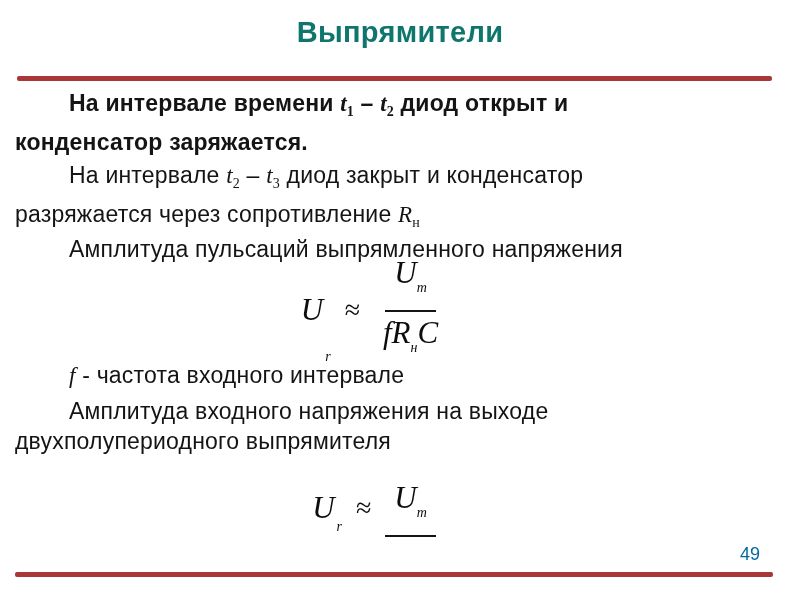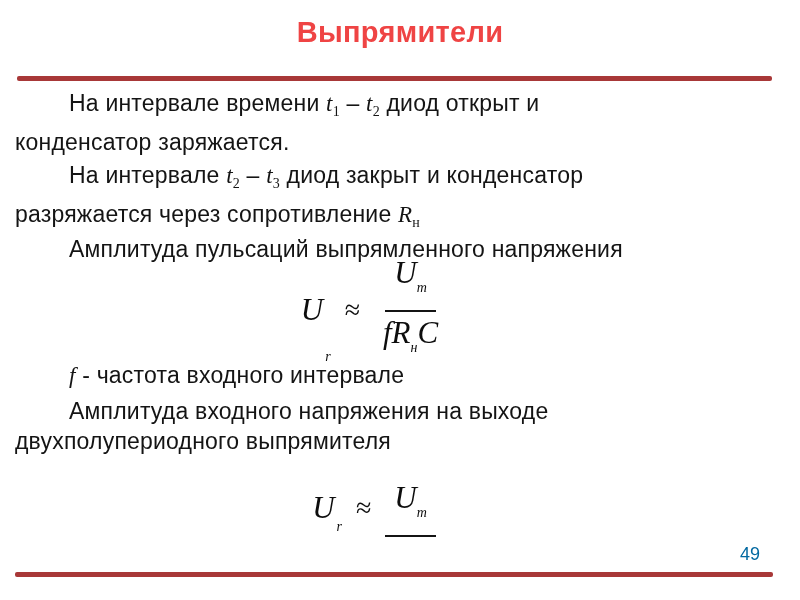--- a/index.html
+++ b/index.html
@@ -12,39 +12,39 @@
     font-family: "Liberation Sans", sans-serif;
     color: #141414;
     overflow: hidden;
   }
   .title {
     position: absolute;
     top: 16px; left: 0; right: 0;
     text-align: center;
     font-size: 29px;
     font-weight: bold;
-    color: #ef4444;
+    color: #0f766e;
     letter-spacing: 0.3px;
   }
   .rule {
     position: absolute;
     height: 4.5px;
     border-radius: 2px;
   }
   .rule-top { top: 76px; left: 17px; width: 755px; }
   .rule-bottom { top: 572px; left: 15px; width: 758px; }
   .para {
     position: absolute;
     left: 15px;
     width: 770px;
     font-size: 23px;
     line-height: 30px;
     letter-spacing: 0.2px;
   }
-  .p1 { top: 88px; }
+  .p1 { top: 88px; font-weight: bold; }
   .p2 { top: 160px; }
   .p3 { top: 234px; }
   .p4 { top: 360px; }
   .p5 { top: 396px; }
   .line { display: block; }
   .indent { padding-left: 54px; }
   .mvar {
     font-family: "Liberation Serif", serif;
     font-style: italic;
   }

